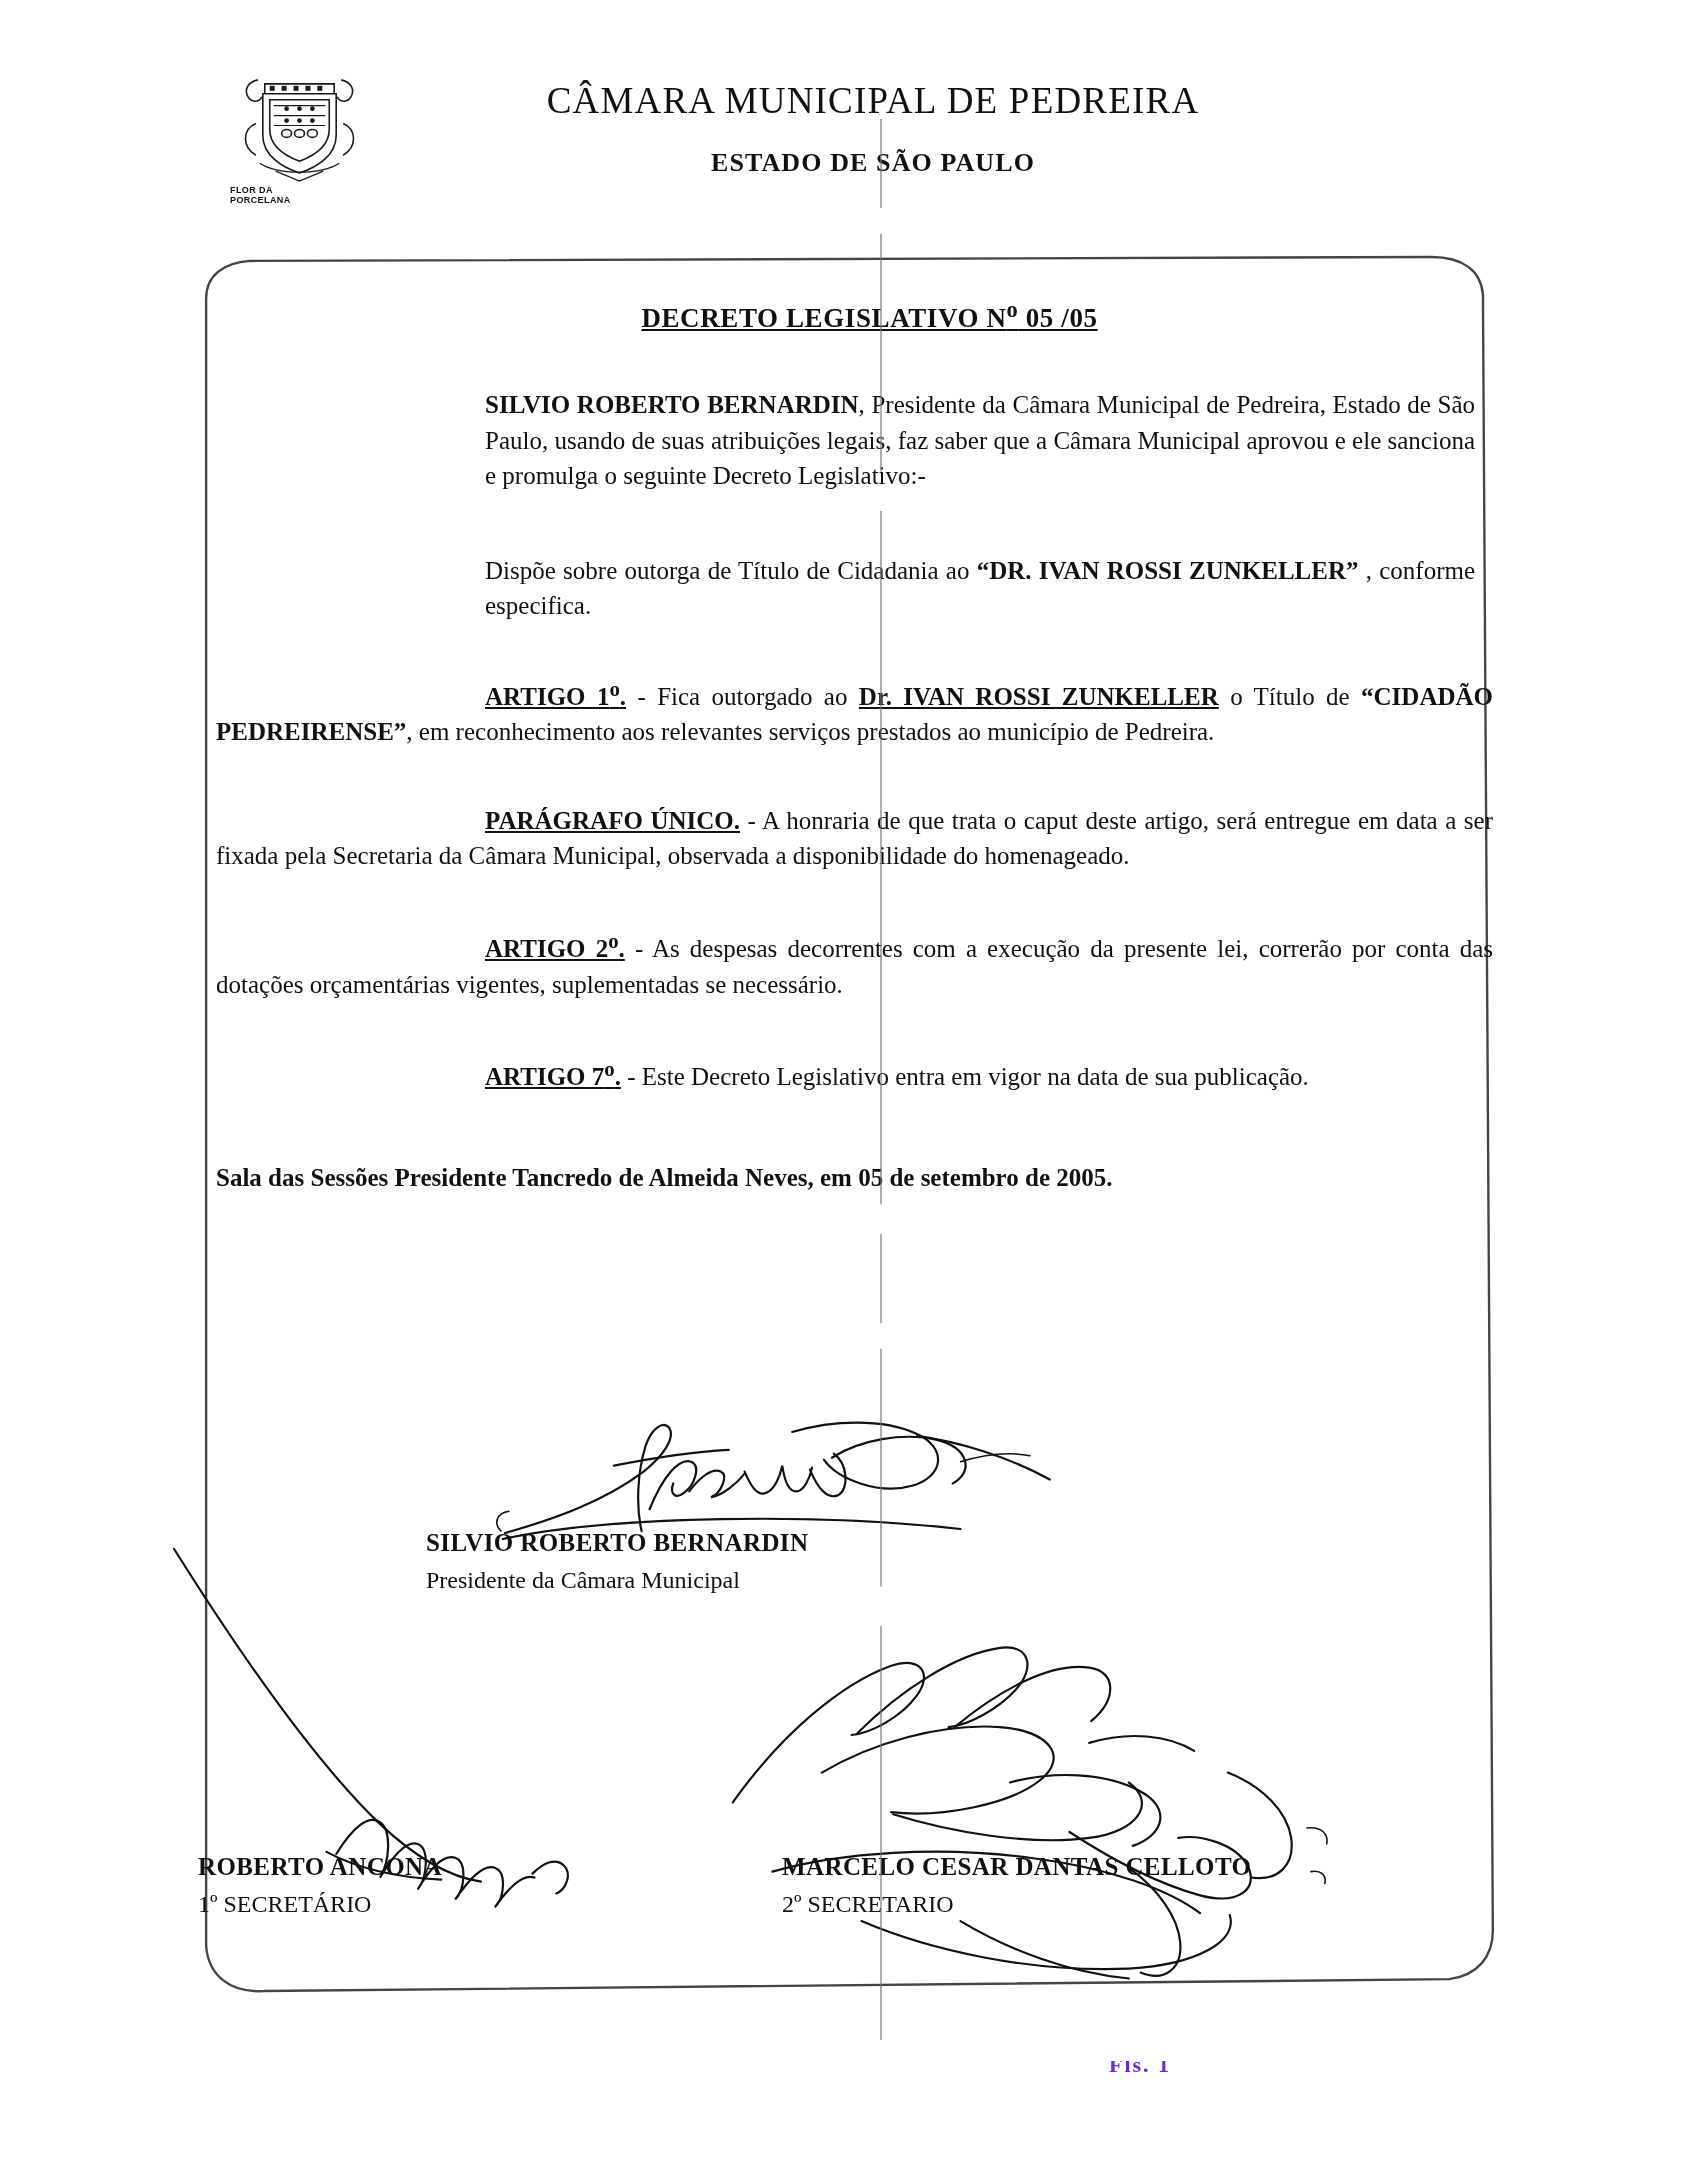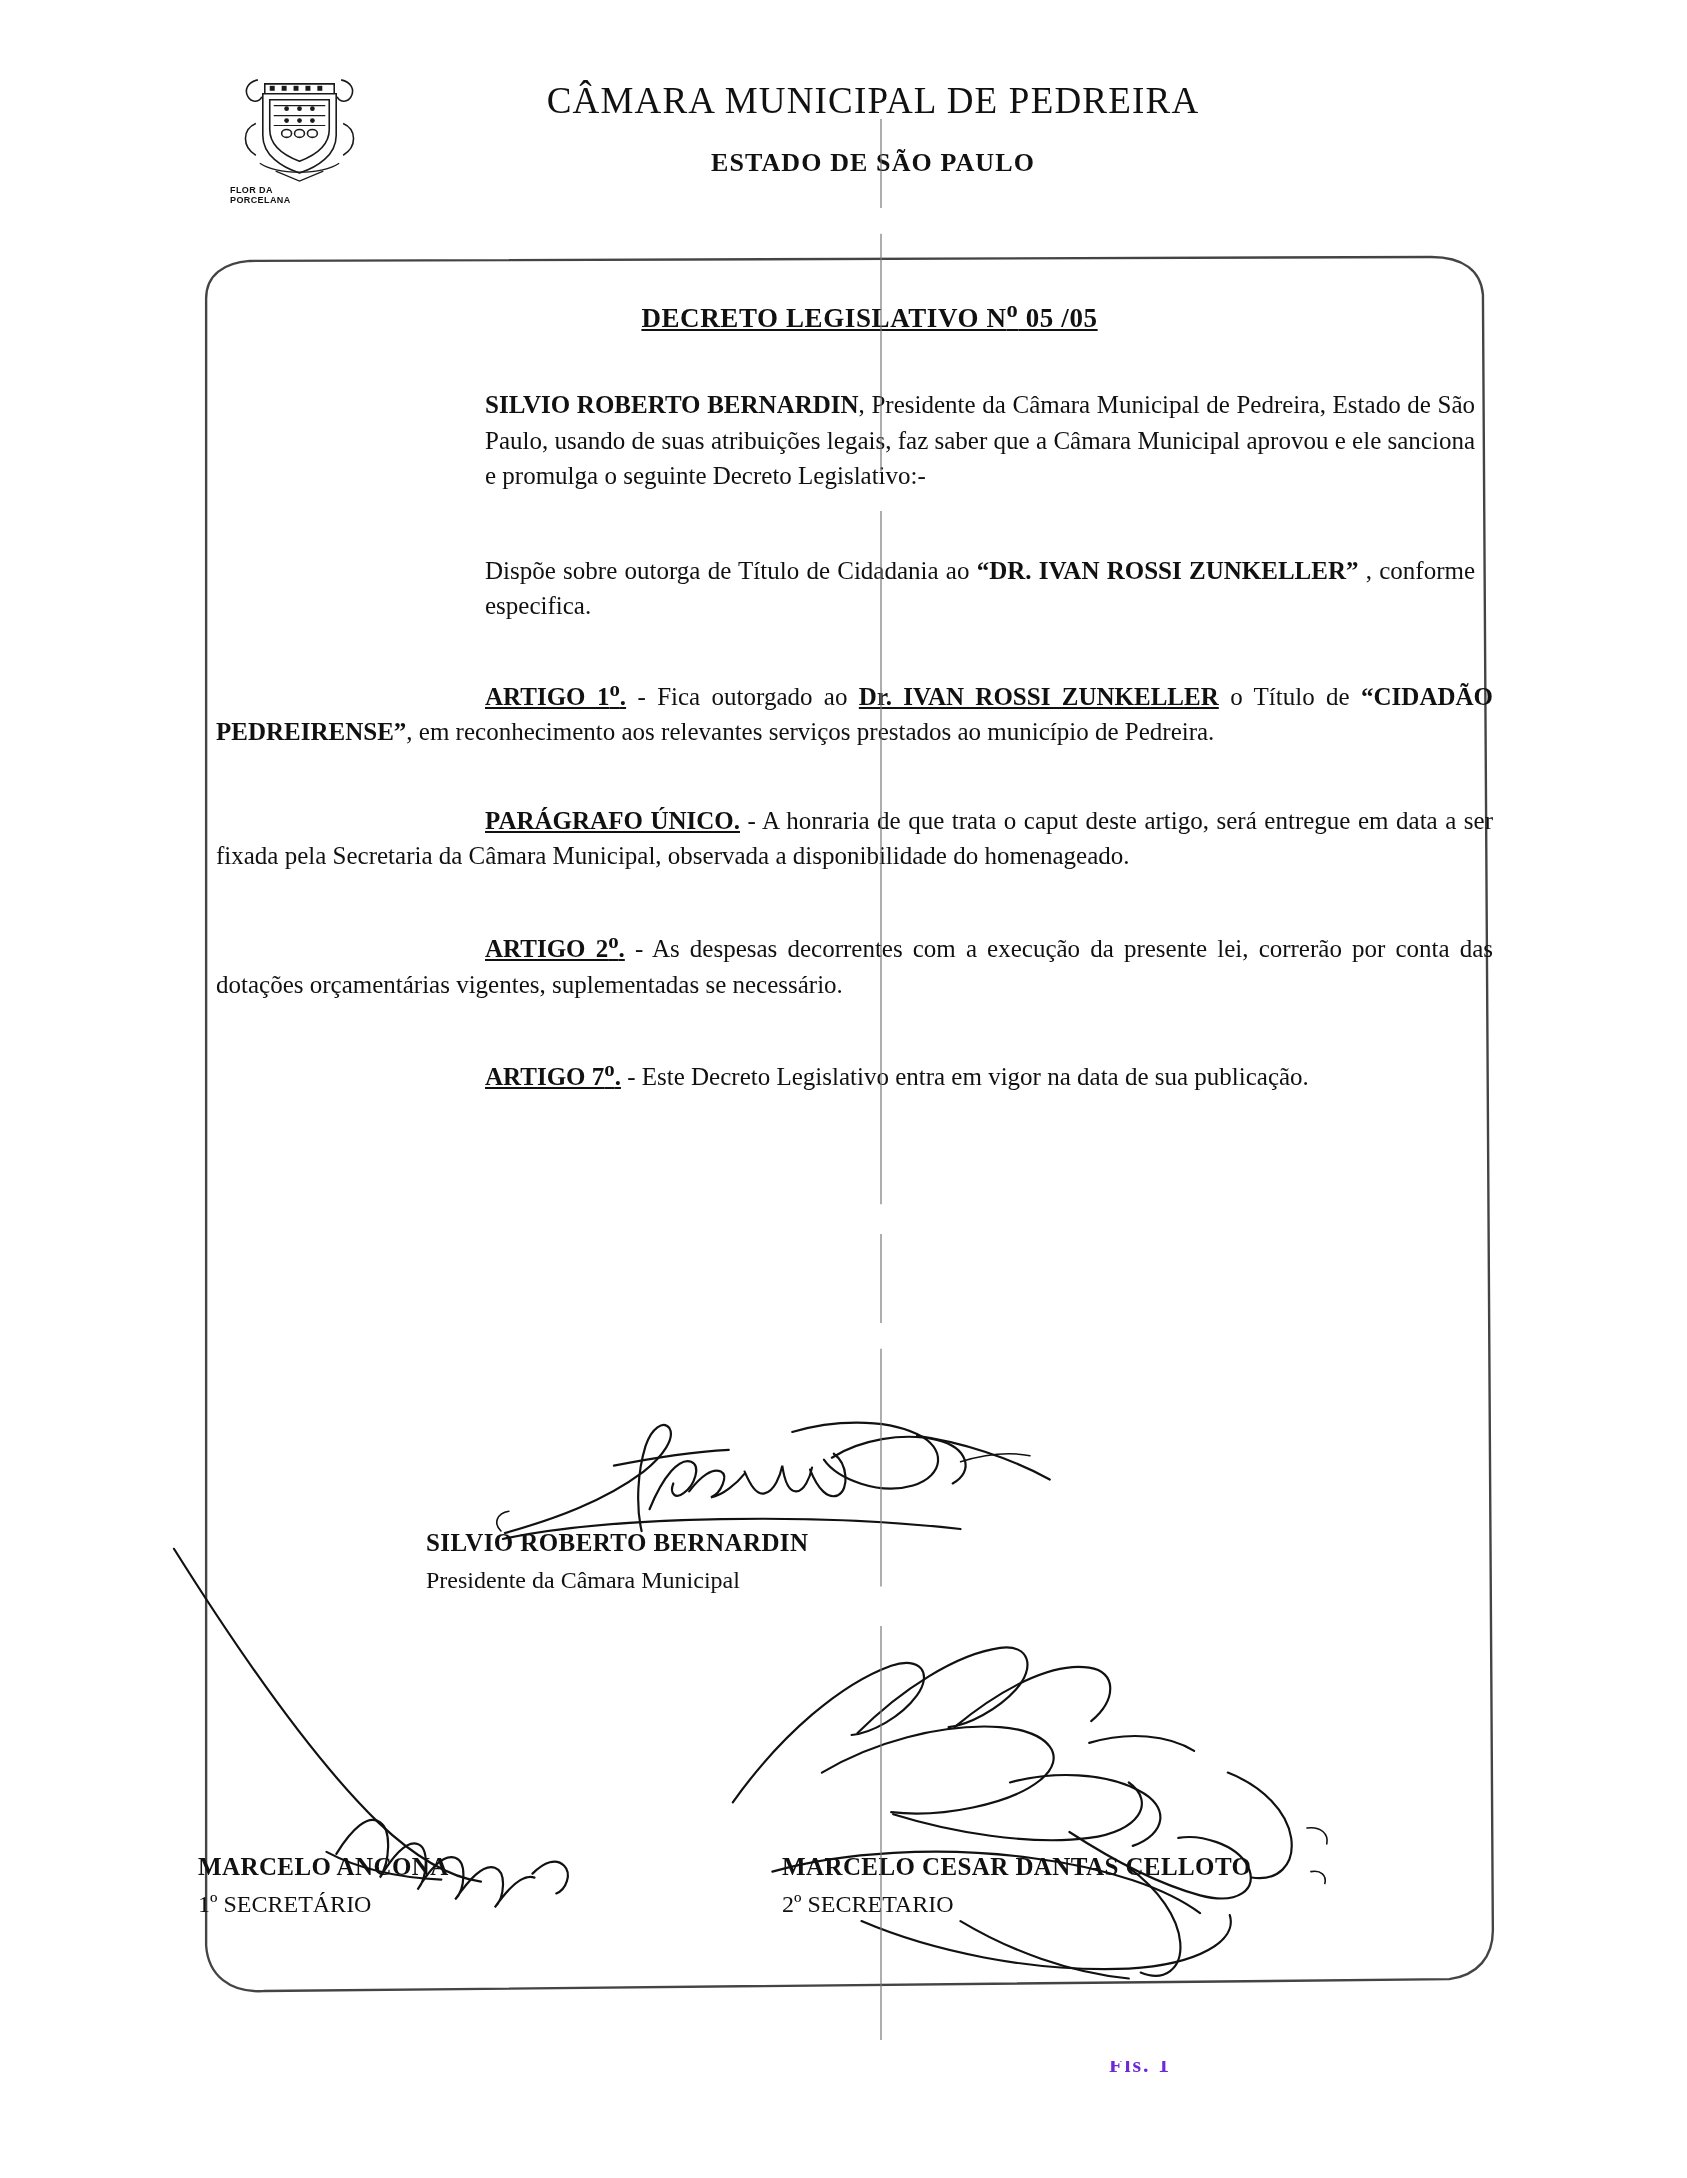--- a/index.html
+++ b/index.html
@@ -266,20 +266,21 @@
     </p>
 
     <p class="full-block">
       <span class="first-indent"></span><b class="u">ARTIGO 2</b><b class="u"><sup>o</sup></b><b class="u">.</b><span> - As despesas decorrentes com a execução da presente lei, correrão por conta das dotações orçamentárias vigentes, suplementadas se necessário.</span>
     </p>
 
     <p class="full-block">
       <span class="first-indent"></span><b class="u">ARTIGO 7</b><b class="u"><sup>o</sup></b><b class="u">.</b><span> - Este Decreto Legislativo entra em vigor na data de sua publicação.</span>
     </p>
 
+    <p class="sala">Sala das Sessões Presidente Tancredo de Almeida Neves, em 05 de setembro de 2005.</p>
   </div>
 
   <svg class="ink" style="left:495px; top:1414px;" width="634" height="134" viewBox="0 0 640 135">
     <g fill="none" stroke="#111" stroke-width="2.2" stroke-linecap="round">
       <path d="M10 120 C60 106 110 88 150 58 C170 42 182 24 176 14 C170 6 158 14 152 32 C144 58 142 92 148 118"></path>
       <path d="M120 52 C160 44 200 38 236 36"></path>
       <path d="M156 96 C170 62 186 44 198 48 C208 52 202 72 190 80 C182 86 176 80 180 70"></path>
       <path d="M196 78 C208 62 220 54 228 58 C236 62 228 80 218 84 C230 82 244 70 252 60"></path>
       <path d="M252 58 C258 72 264 82 272 80 C282 78 288 62 290 52 C292 66 296 78 304 78 C312 78 318 64 320 54"></path>
       <path d="M318 56 C326 76 336 86 346 82 C358 76 356 50 342 40"></path>
@@ -306,21 +307,21 @@
   <svg class="ink" style="left:168px; top:1525px;" width="515" height="416" viewBox="0 0 520 420">
     <g fill="none" stroke="#111" stroke-width="2.2" stroke-linecap="round">
       <path d="M6 24 C60 110 140 230 212 300 C250 336 286 356 316 360"></path>
       <path d="M160 330 C190 346 230 356 276 358"></path>
       <path d="M170 332 C186 306 202 292 214 300 C226 308 224 340 214 356 C226 336 240 318 252 322 C264 326 262 356 252 368 C264 348 278 332 290 336 C302 340 300 368 290 378 C304 358 318 342 330 346 C342 350 340 376 330 386 C344 366 358 352 370 356"></path>
       <path d="M368 352 C380 340 392 336 400 344 C408 352 402 368 392 372"></path>
     </g>
   </svg>
 
   <div class="sig-left">
-    <p class="sig-name">MARCELO ANCONA</p>
+    <p class="sig-name">ROBERTO ANCONA</p>
     <p class="sig-role">1º SECRETÁRIO</p>
   </div>
 
   <svg class="ink" style="left:713px; top:1624px;" width="693" height="416" viewBox="0 0 700 420">
     <g fill="none" stroke="#111" stroke-width="2.2" stroke-linecap="round">
       <path d="M20 180 C70 110 130 60 180 42 C210 32 222 50 206 72 C190 94 160 110 140 112"></path>
       <path d="M146 110 C190 66 246 30 290 24 C320 20 326 44 306 66 C288 86 258 102 238 104"></path>
       <path d="M244 104 C290 66 342 38 380 44 C408 48 408 76 382 98"></path>
       <path d="M110 150 C160 120 230 100 290 104 C340 108 360 134 330 158 C300 182 230 196 180 190"></path>
       <path d="M182 192 C240 210 320 224 380 216 C430 210 448 180 420 160"></path>

